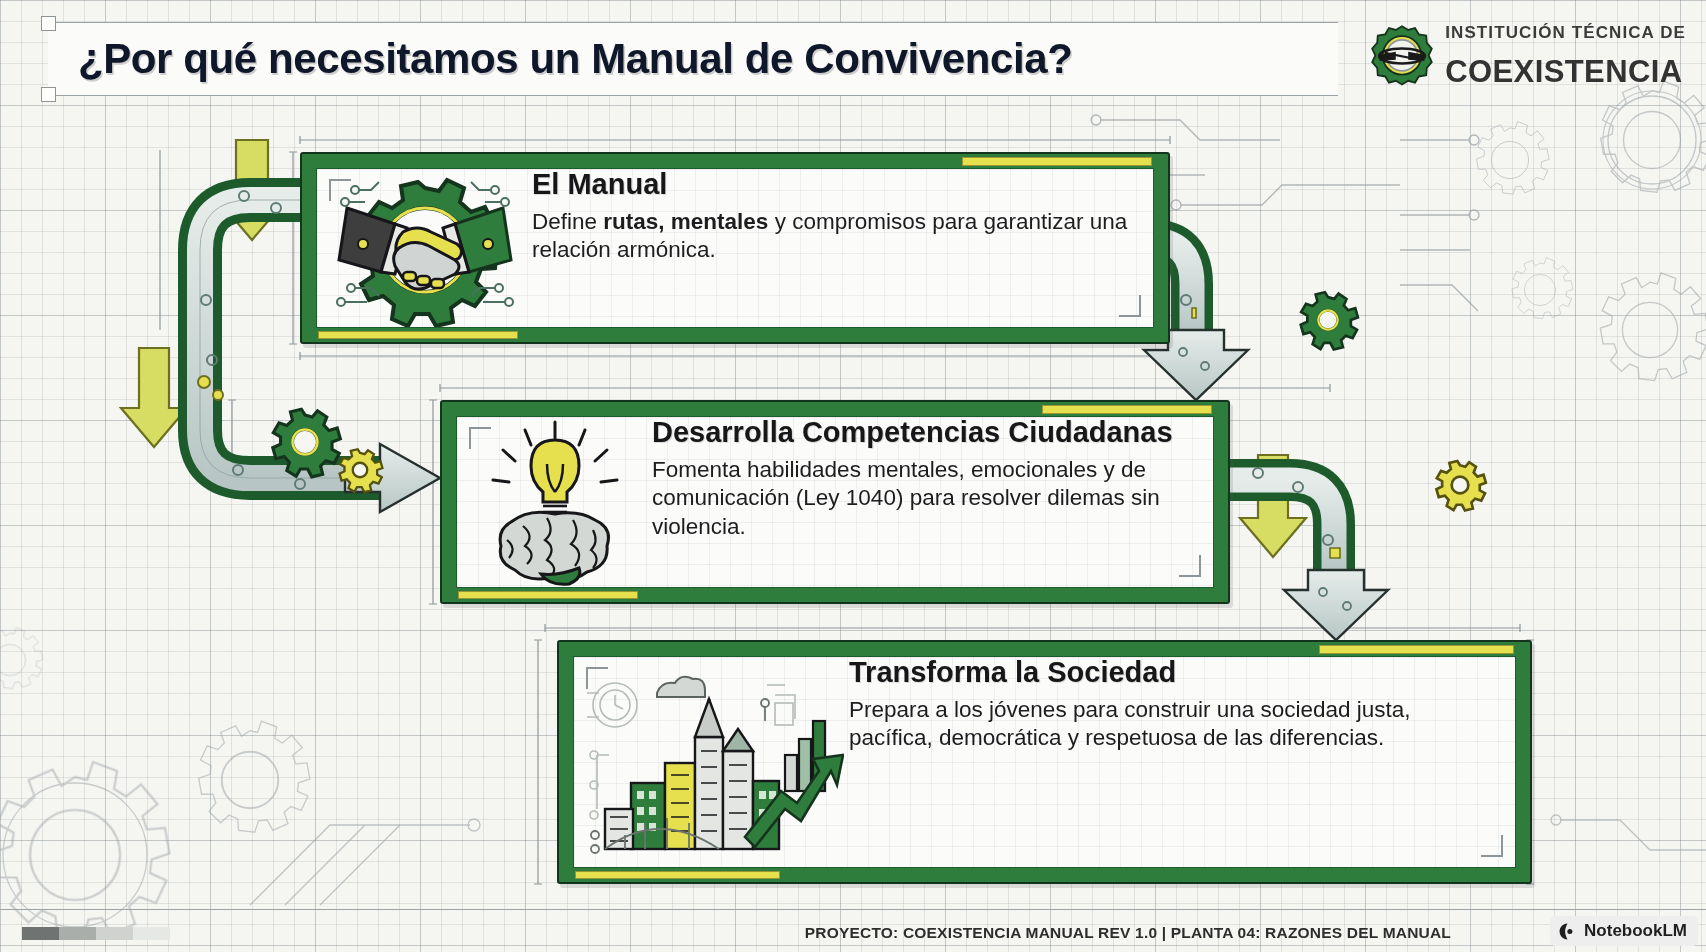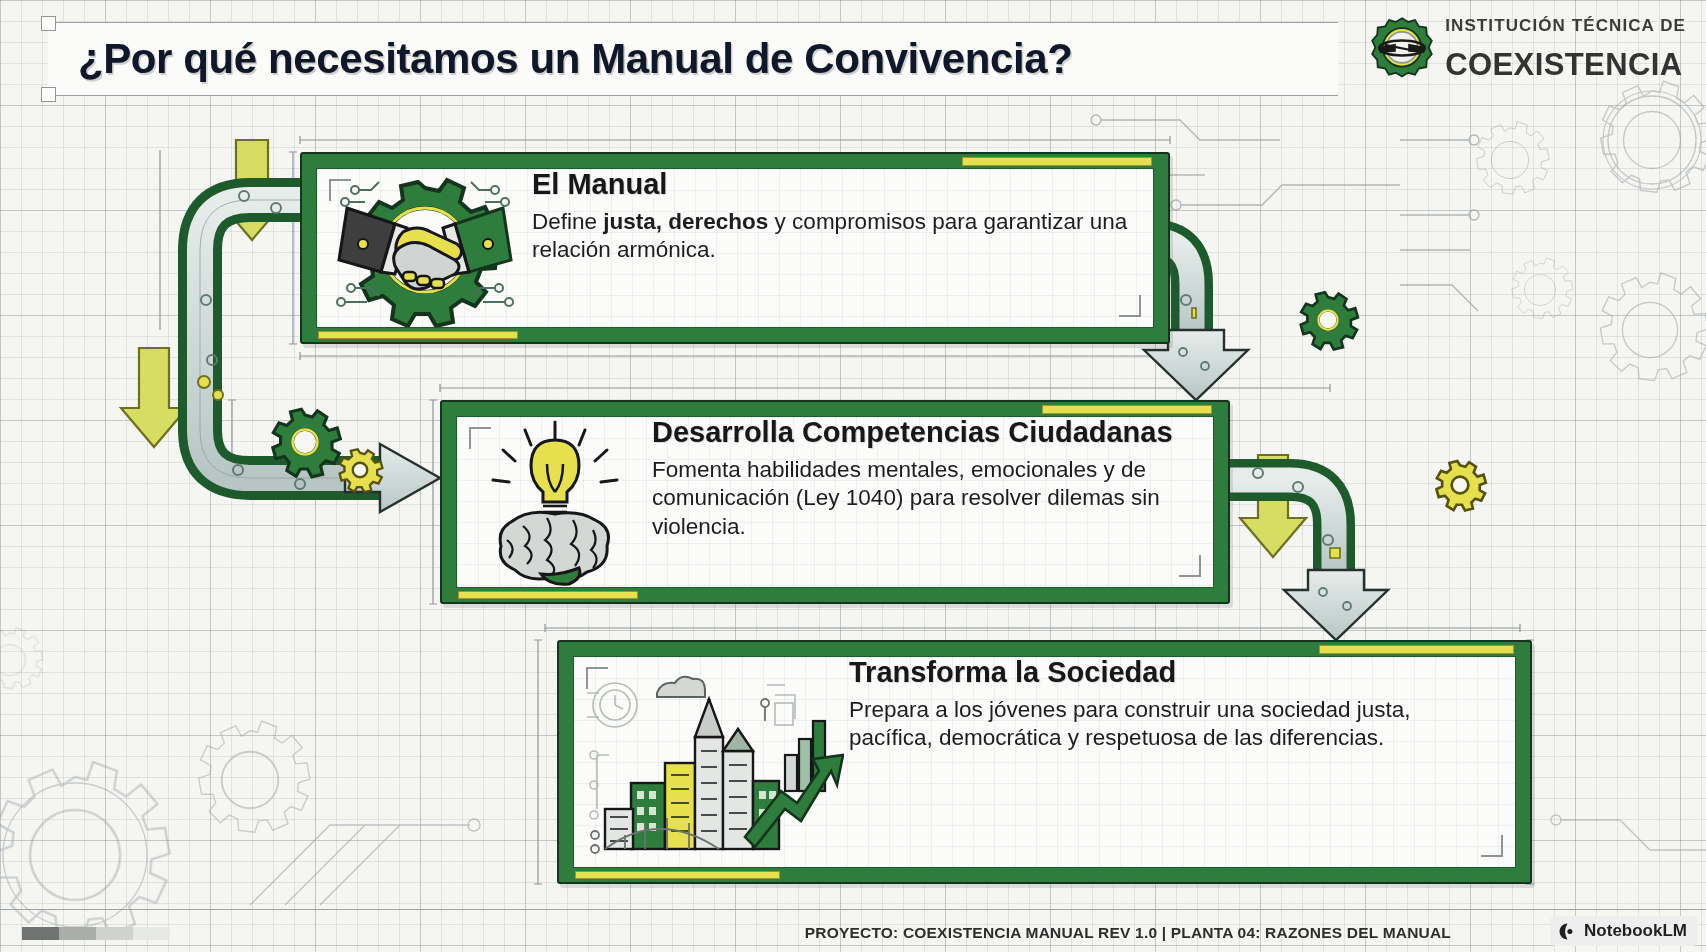--- a/index.html
+++ b/index.html
@@ -62,22 +62,22 @@
     font-weight: 700;
     color: #0f172a;
     letter-spacing: -0.4px;
     padding-left: 30px;
     white-space: nowrap;
     text-shadow: 1.5px 1.5px 0 rgba(150,150,150,0.45);
   }
 
   .brand {
     position: absolute;
-    right: 20px; top: 17px;
-    display: flex; gap: 12px;
+    right: 20px; top: 24px;
+    display: flex; align-items: center; gap: 12px;
   }
   .brand-text { line-height: 1; }
   .brand-line1 {
     font-size: 17px; font-weight: 700; color: #3b3b3b;
     letter-spacing: 1.1px;
   }
   .brand-line2 {
     font-size: 31px; font-weight: 700; color: #333333;
     letter-spacing: 0.4px; margin-top: 15px;
   }
@@ -431,21 +431,21 @@
             <path d="M170,116 L154,116 L146,124"></path>
               <circle cx="174" cy="116" r="4"></circle>
             <path d="M180,130 L158,130"></path>
               <circle cx="184" cy="130" r="4"></circle>
           </g>
         </svg>
       </div>
 
       <div class="card-text">
         <div class="card-heading">El Manual</div>
-        <div class="card-body">Define <b>justa, derechos</b> y compromisos para garantizar una relación armónica.</div>
+        <div class="card-body">Define <b>rutas, mentales</b> y compromisos para garantizar una relación armónica.</div>
       </div>
     </div>
   </div>
 
   <div class="card" style="left:440px; top:400px; width:790px; height:204px;">
     <div class="accent-top" style="right:16px; width:170px;"></div>
     <div class="accent-bottom" style="left:16px; width:180px;"></div>
     <div class="card-inner">
       <div class="bracket tl"></div>
       <div class="bracket br"></div>

